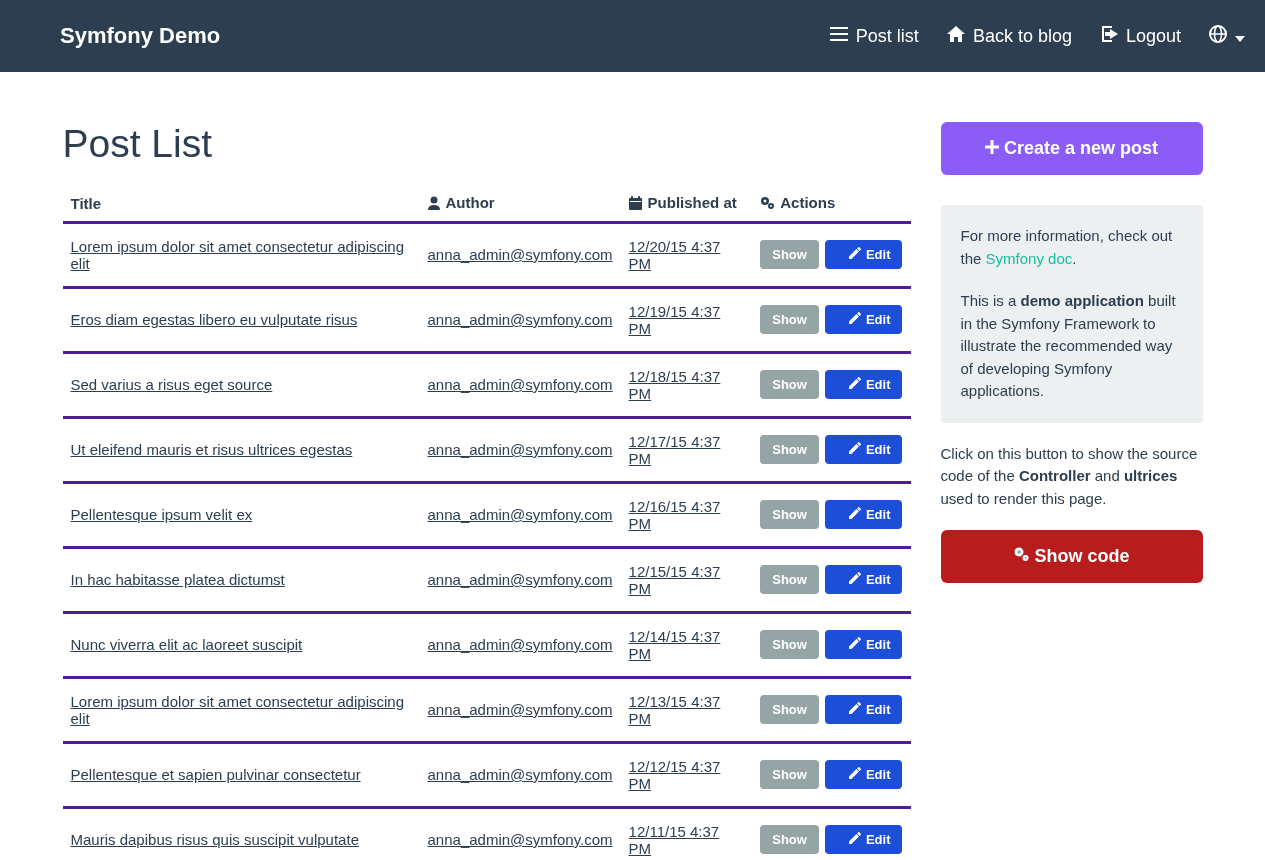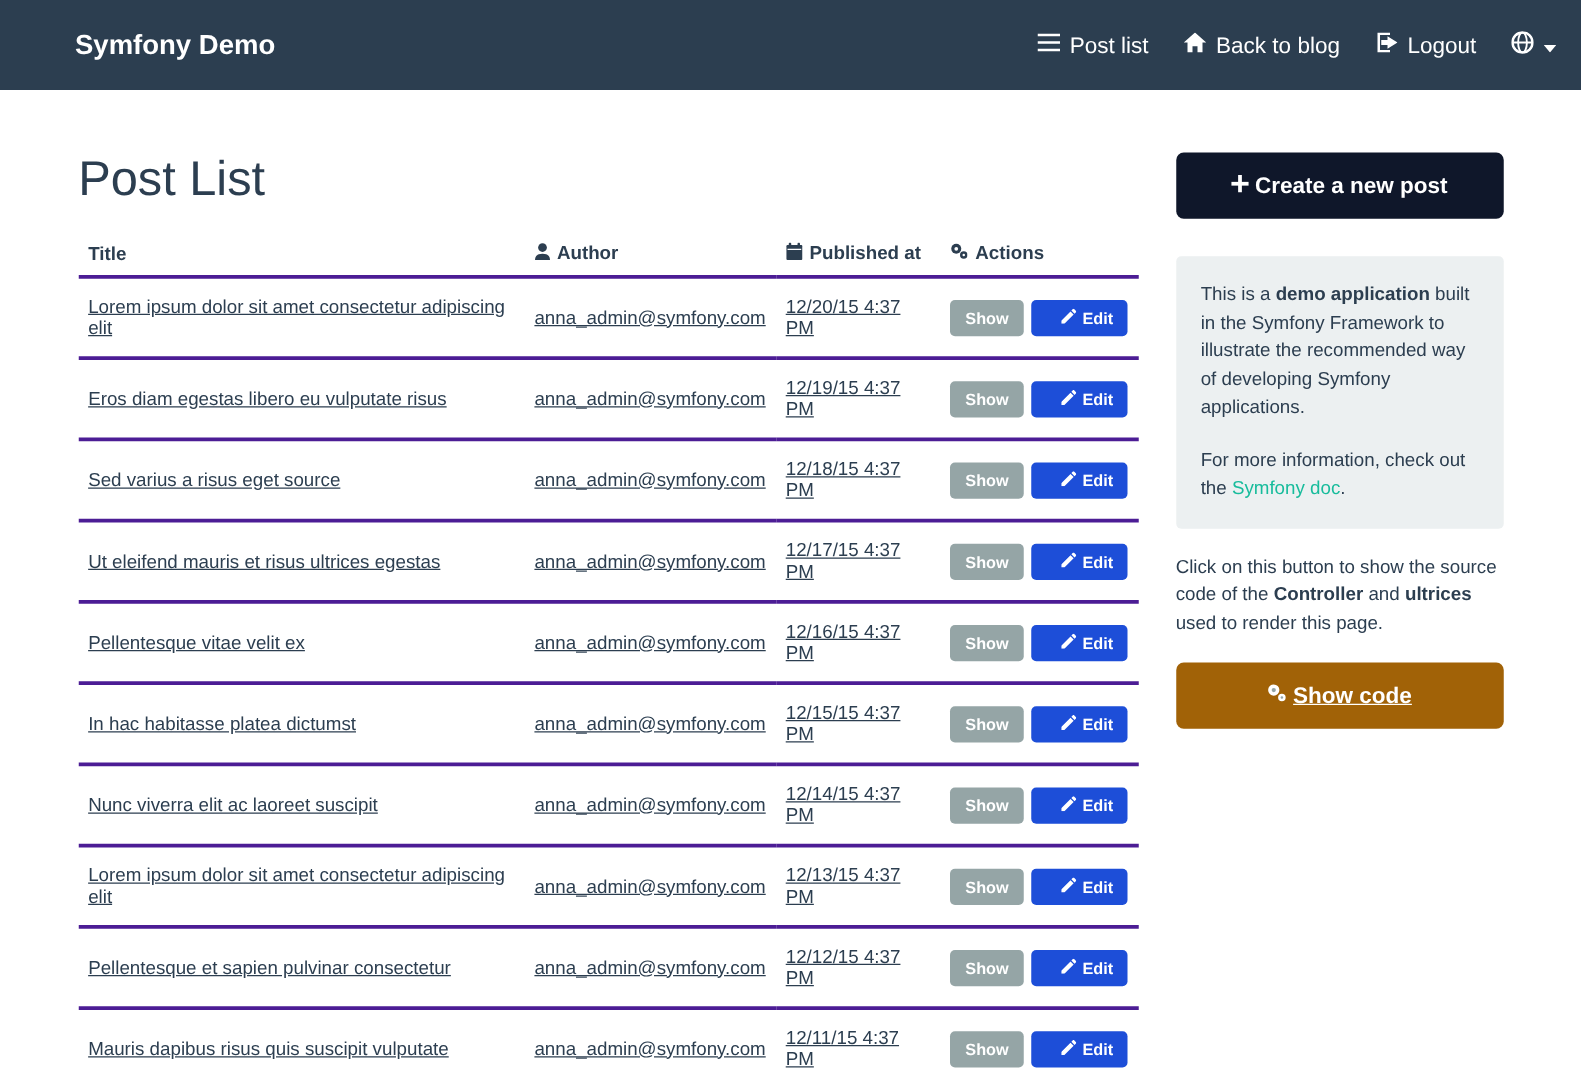--- a/index.html
+++ b/index.html
@@ -19,22 +19,22 @@
 
 table { width: 100%; border-collapse: collapse; }
 th { text-align: left; padding: 8px; font-weight: 700; font-size: 15px; color: #2c3e50; border-bottom: 2px solid #4d7c0f; }
 th .hdr-icon { margin-right: 6px; display: inline-block; vertical-align: middle; }
 td { padding: 14px 8px; border-top: 3px solid #4c1d95; font-size: 15px; vertical-align: middle; color: #2c3e50; text-decoration: underline; }
 
 .btn { display: inline-flex; align-items: center; padding: 7px 12px; border-radius: 4px; font-size: 13px; font-weight: 600; cursor: pointer; border: none; color: #fff; gap: 5px; }
 .btn-default { background: #95a5a6; }
 .btn-primary { background: #1d4ed8; padding-left: 24px; }
 .btn-lg { padding: 16px 0; font-size: 18px; width: 100%; justify-content: center; font-weight: 600; border-radius: 6px; }
-.btn-success { background: #0f172a; }
-.btn-gray { background: #a16207; text-decoration: underline; }
+.btn-success { background: #8b5cf6; }
+.btn-gray { background: #b91c1c; }
 .actions { white-space: nowrap; }
 .actions .btn + .btn { margin-left: 6px; }
 
 .well { background: #ecf0f1; border-radius: 4px; padding: 20px; margin: 30px 0 20px; font-size: 15px; line-height: 1.5; color: #2c3e50; }
 .well p + p { margin-top: 20px; }
 .teal { color: #18bc9c; }
 
 .side-text { font-size: 15px; line-height: 1.5; margin-bottom: 20px; }
 
 svg { display: inline-block; }
@@ -137,21 +137,21 @@
           </tr>
           <tr>
             <td>Ut eleifend mauris et risus ultrices egestas</td>
             <td>anna_admin@symfony.com</td>
             <td>12/17/15 4:37 PM</td>
             <td class="actions"><button class="btn btn-default">Show</button><button class="btn btn-primary"><span><svg width="12" height="12" viewBox="0 0 12 12" fill="#fff">
                     <path d="M0 9.5V12h2.5l7.4-7.4-2.5-2.5L0 9.5zM11.8 2.7c.3-.3.3-.7 0-1l-1.5-1.5c-.3-.3-.7-.3-1 0L8.1 1.4l2.5 2.5L11.8 2.7z"></path>
                   </svg></span> Edit</button></td>
           </tr>
           <tr>
-            <td>Pellentesque vitae velit ex</td>
+            <td>Pellentesque ipsum velit ex</td>
             <td>anna_admin@symfony.com</td>
             <td>12/16/15 4:37 PM</td>
             <td class="actions"><button class="btn btn-default">Show</button><button class="btn btn-primary"><span><svg width="12" height="12" viewBox="0 0 12 12" fill="#fff">
                     <path d="M0 9.5V12h2.5l7.4-7.4-2.5-2.5L0 9.5zM11.8 2.7c.3-.3.3-.7 0-1l-1.5-1.5c-.3-.3-.7-.3-1 0L8.1 1.4l2.5 2.5L11.8 2.7z"></path>
                   </svg></span> Edit</button></td>
           </tr>
           <tr>
             <td>In hac habitasse platea dictumst</td>
             <td>anna_admin@symfony.com</td>
             <td>12/15/15 4:37 PM</td>
@@ -199,24 +199,24 @@
     <button class="btn btn-lg btn-success">
       <span><svg width="14" height="14" viewBox="0 0 14 14" fill="#fff">
             <rect x="5.5" y="0" width="3" height="14"></rect>
             <rect x="0" y="5.5" width="14" height="3"></rect>
           </svg></span>
       <span>Create a new post</span>
     </button>
 
     <div class="well">
       <p>
-        <span>This is a </span><strong>demo application</strong><span> built in the Symfony Framework to illustrate the recommended way of developing Symfony applications.</span>
+        <span>For more information, check out the </span><span class="teal">Symfony doc</span><span>.</span>
       </p>
       <p>
-        <span>For more information, check out the </span><span class="teal">Symfony doc</span><span>.</span>
+        <span>This is a </span><strong>demo application</strong><span> built in the Symfony Framework to illustrate the recommended way of developing Symfony applications.</span>
       </p>
     </div>
 
     <p class="side-text">
       <span>Click on this button to show the source code of the </span><strong>Controller</strong><span> and </span><strong>ultrices</strong><span> used to render this page.</span>
     </p>
 
     <button class="btn btn-lg btn-gray">
       <span><svg width="16" height="16" viewBox="0 0 16 16" fill="#fff">
             <circle cx="6" cy="6" r="4.5"></circle>

